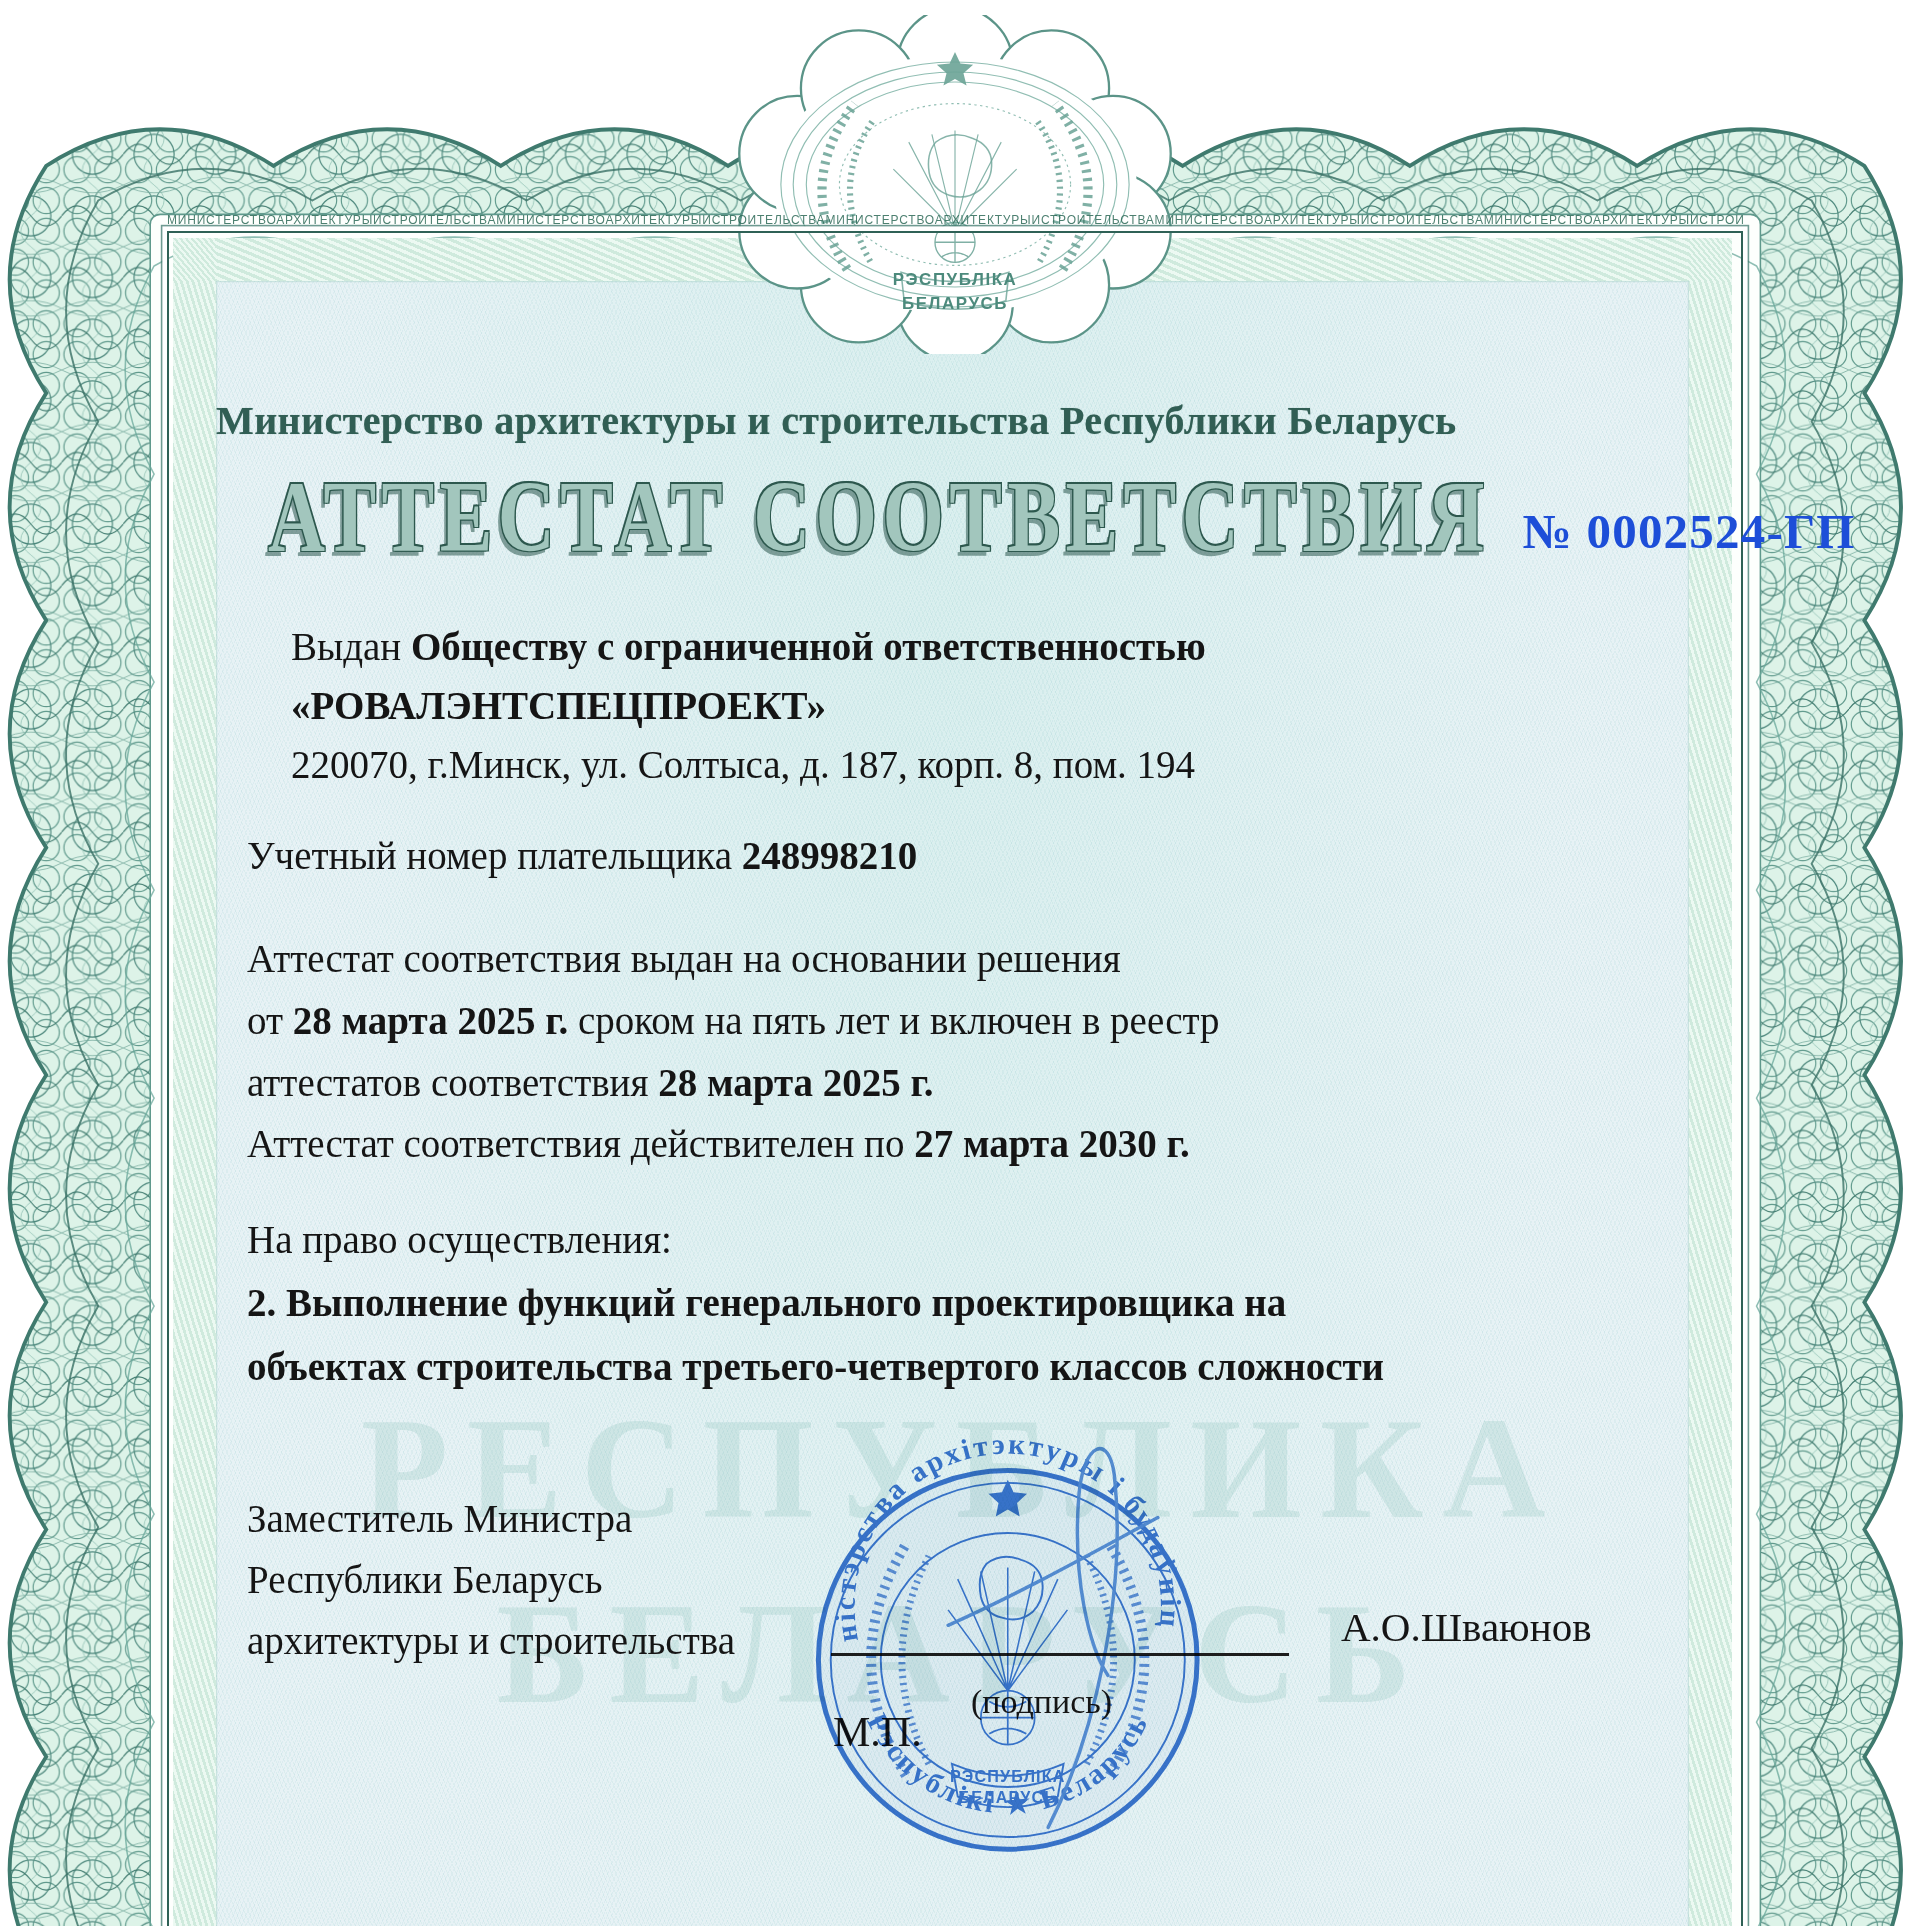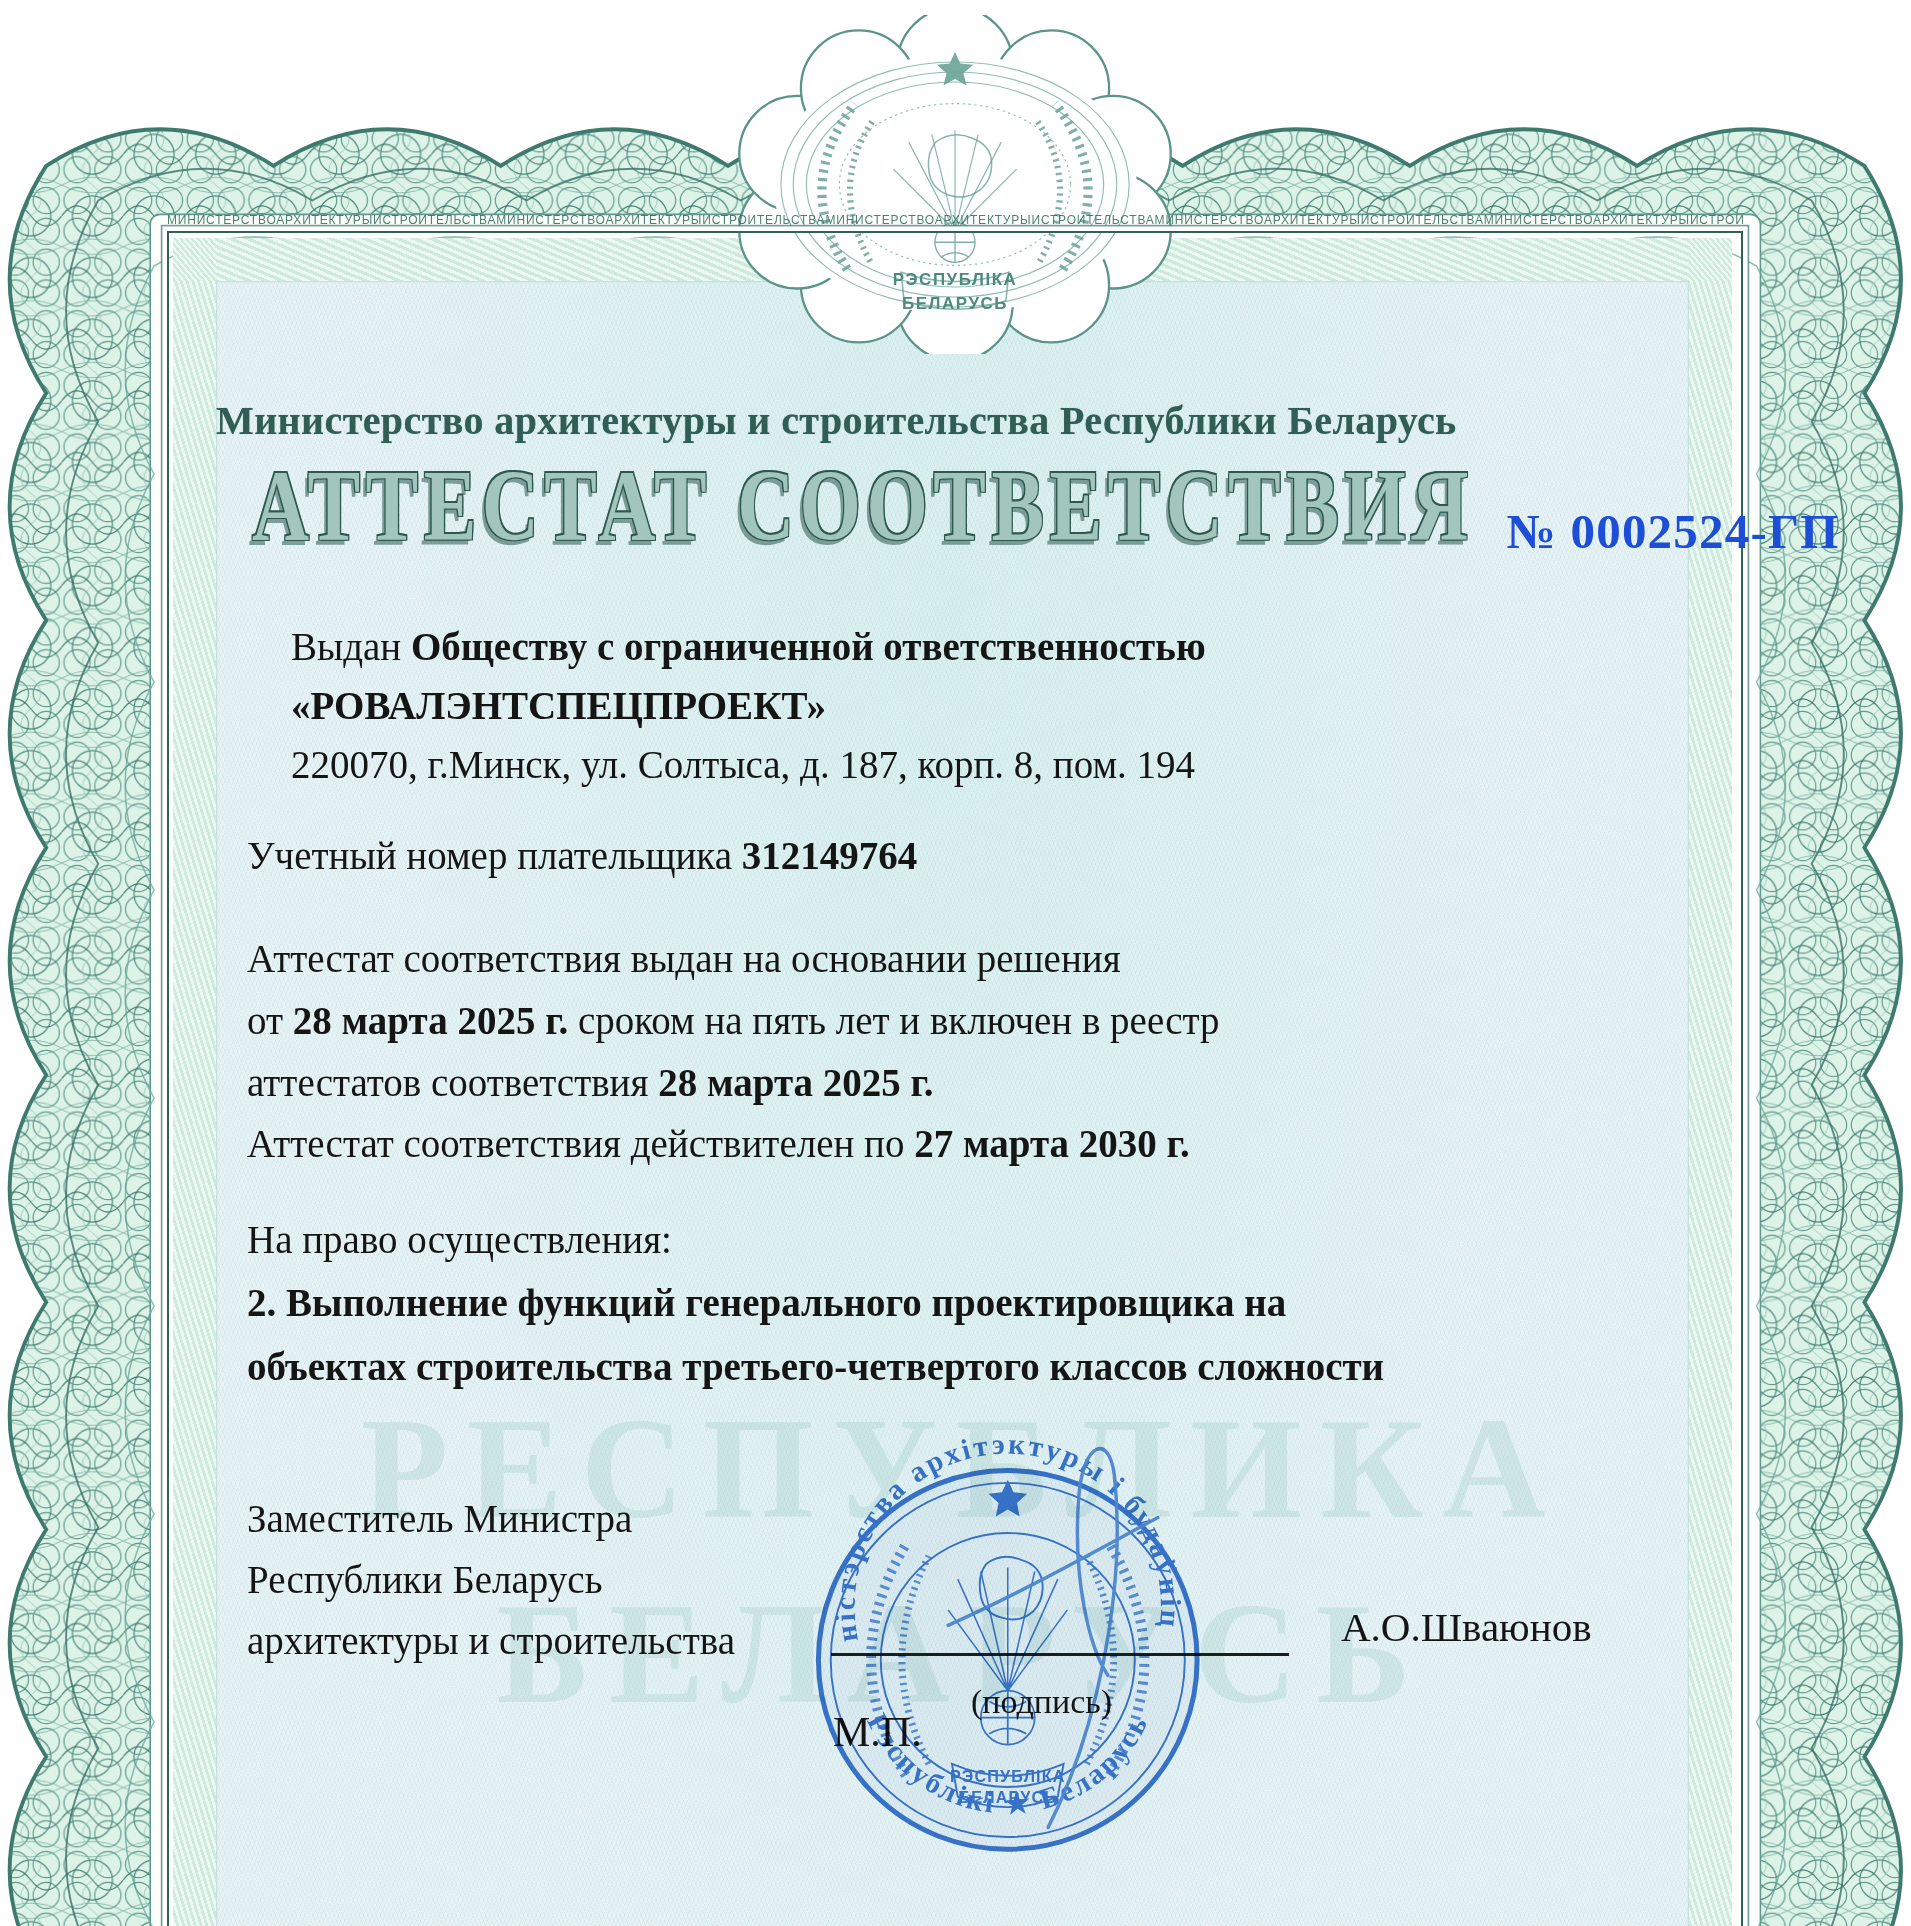--- a/index.html
+++ b/index.html
@@ -45,21 +45,21 @@
   .wm2{top:1572px;font-size:143px;}
 
   
   .tx{position:absolute;z-index:4;font-size:39px;line-height:59px;}
   .b{font-weight:bold;}
   .ministry{
     left:216px;top:397px;width:1473px;text-align:left;z-index:4;position:absolute;
     font-size:40px;font-weight:bold;color:#30605575;letter-spacing:0.4px;
     color:#315e54;text-shadow:0 0 0.8px rgba(49,94,84,.5);
   }
-  .title-row{position:absolute;left:252px;top:449px;z-index:4;display:flex;align-items:flex-start;}
+  .title-row{position:absolute;left:268px;top:449px;z-index:4;display:flex;align-items:center;}
   .cert-title{
     display:inline-block;font-size:79px;font-weight:bold;letter-spacing:5.4px;
     transform:scaleY(1.28);transform-origin:top left;white-space:nowrap;
     color:#a2c6bd;
     text-shadow:
       -1.2px -1.2px 0 #2d584e, 1.2px -1.2px 0 #2d584e, -1.2px 1.2px 0 #2d584e, 1.2px 1.2px 0 #2d584e,
       -3.5px 3.9px 0 rgba(44,88,78,.55);
   }
   .cert-number{font-size:49px;font-weight:bold;color:#1d4ed8;margin-left:33px;margin-top:54px;letter-spacing:1.2px;white-space:nowrap;}
 
@@ -185,21 +185,21 @@
     <span class="cert-number">№ 0002524-ГП</span>
   </div>
 
   <div class="tx issued">
     <div><span>Выдан </span><span class="b">Обществу с ограниченной ответственностью</span></div>
     <div class="b">«РОВАЛЭНТСПЕЦПРОЕКТ»</div>
     <div>220070, г.Минск, ул. Солтыса, д. 187, корп. 8, пом. 194</div>
   </div>
 
   <div class="tx payer">
-    <span>Учетный номер плательщика </span><span class="b">312149764</span>
+    <span>Учетный номер плательщика </span><span class="b">248998210</span>
   </div>
 
   <div class="tx basis">
     <div>Аттестат соответствия выдан на основании решения</div>
     <div><span>от </span><span class="b">28 марта 2025 г.</span><span> сроком на пять лет и включен в реестр</span></div>
     <div><span>аттестатов соответствия </span><span class="b">28 марта 2025 г.</span></div>
   </div>
 
   <div class="tx valid">
     <span>Аттестат соответствия действителен по </span><span class="b">27 марта 2030 г.</span>

